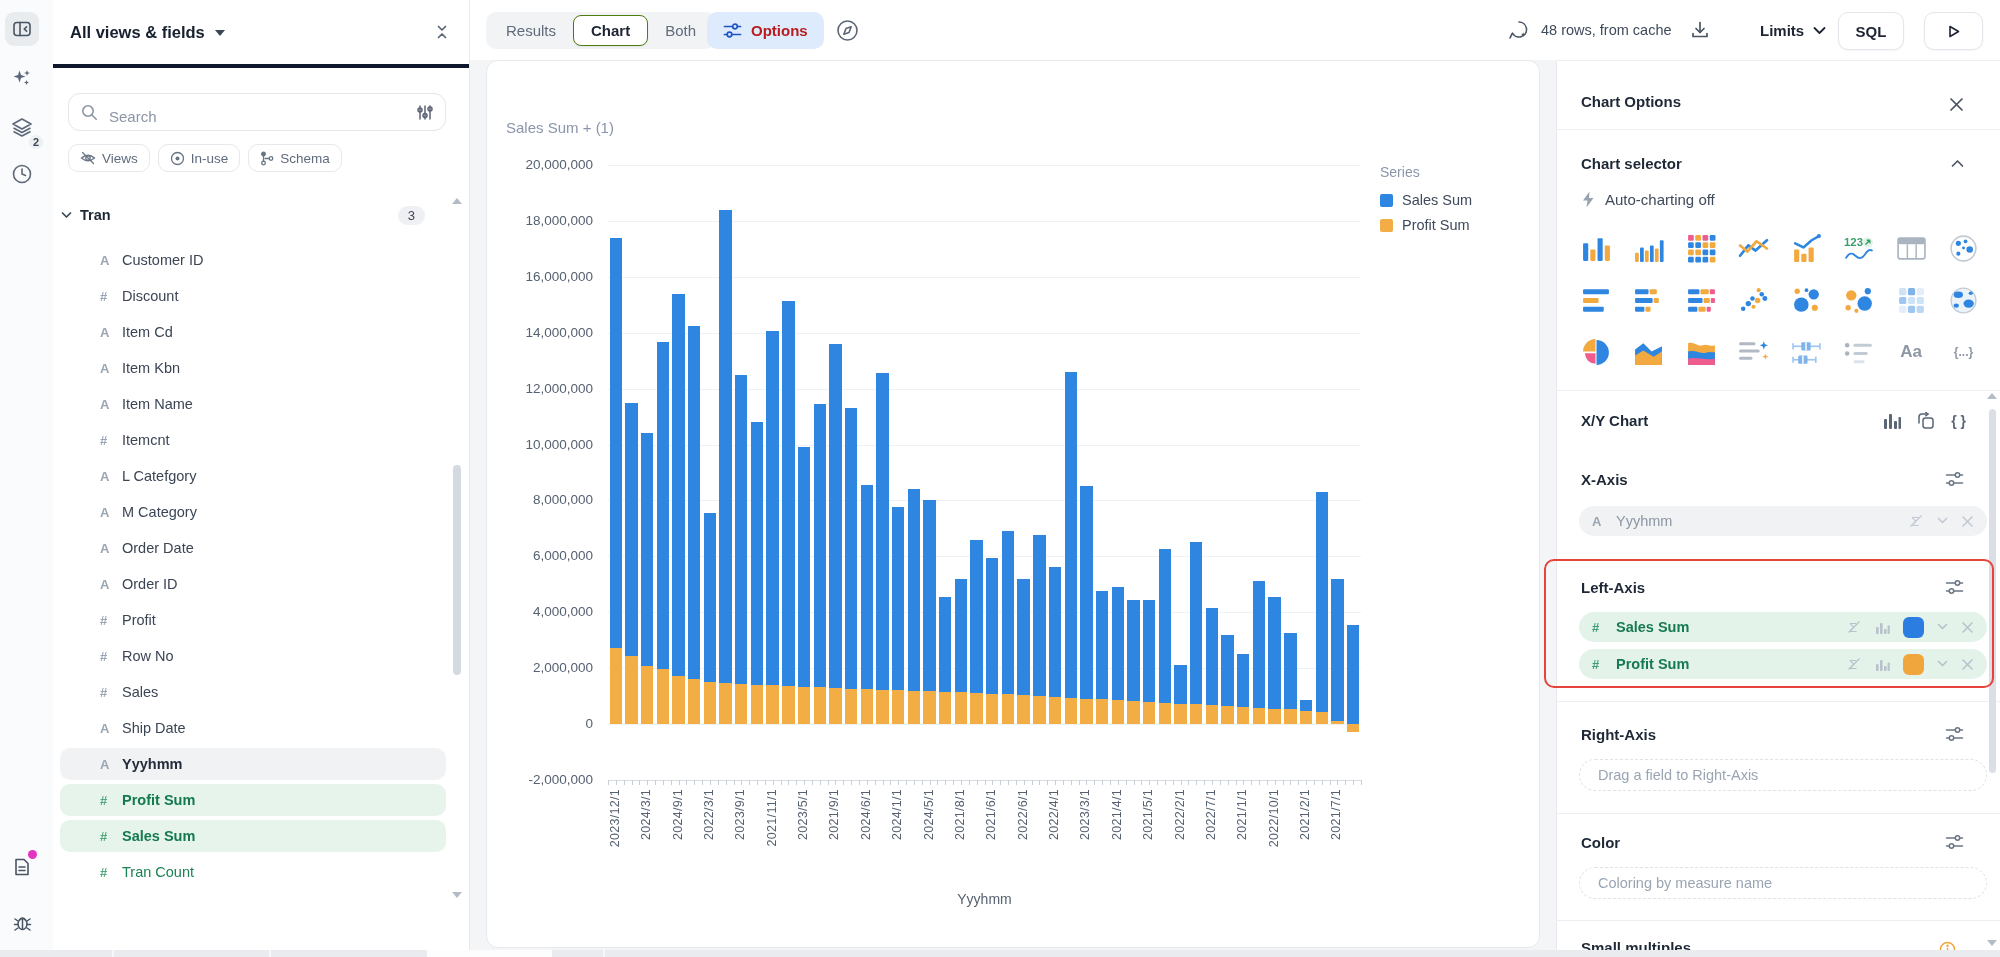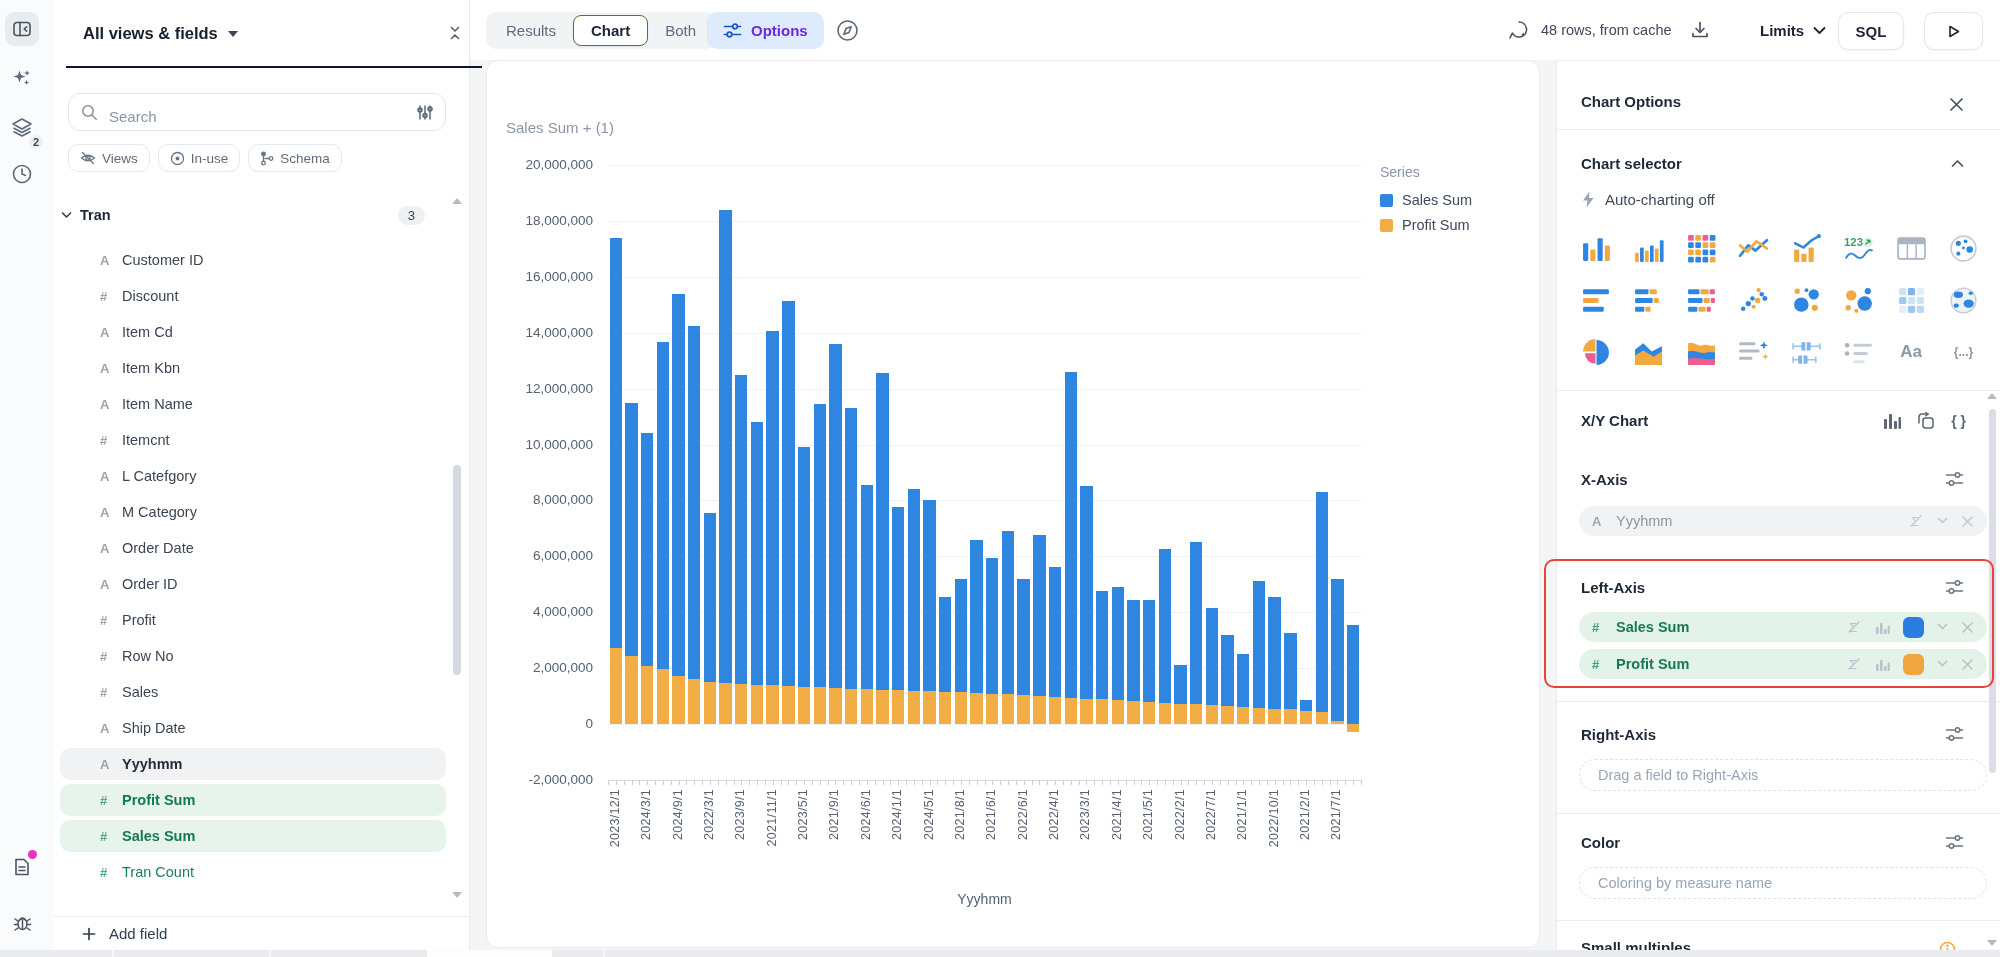--- a/index.html
+++ b/index.html
@@ -9,21 +9,21 @@
 
   
   #rail{position:absolute;left:0;top:0;width:53px;height:950px;background:#fafbfc;}
   .rail-btn{position:absolute;left:5px;width:34px;height:34px;border-radius:9px;display:flex;align-items:center;justify-content:center;}
   .rail-btn.active{background:#e9ecef;}
   .rail-badge{position:absolute;font-size:11px;color:#3c4655;background:#edf0f3;border-radius:8px;padding:0 4px;line-height:14px;font-weight:700;}
   .magenta-dot{position:absolute;width:9px;height:9px;border-radius:50%;background:#e335c0;}
 
   
   #sidebar{position:absolute;left:53px;top:0;width:417px;height:950px;background:#ffffff;border-right:1px solid #e7e9ec;}
-  #sidebar-header{position:absolute;left:13px;top:0;width:100%;height:68px;border-bottom:2px solid #0f172a;display:flex;align-items:center;padding:0 20px 0 17px;}
+  #sidebar-header{position:absolute;left:0;top:0;width:100%;height:68px;border-bottom:4px solid #0f172a;display:flex;align-items:center;padding:0 20px 0 17px;}
   #sidebar-title{font-size:16.5px;font-weight:700;color:#16202e;}
   .caret-tri{width:0;height:0;border-left:5px solid transparent;border-right:5px solid transparent;border-top:6px solid #3c4655;margin-left:10px;margin-top:2px;}
   #collapse-all{margin-left:auto;}
   #search-box{position:absolute;left:15px;top:25px;width:378px;height:38px;border:1px solid #e3e6ea;border-radius:12px;display:flex;align-items:center;padding:0 12px;background:#fff;}
   #search-box input{border:none;outline:none;flex:1;font-size:15px;color:#33404f;font-family:"Liberation Sans",sans-serif;margin-left:9px;background:transparent;margin-top:9px;}
   #search-box input::placeholder{color:#8b95a4;}
   #chips{position:absolute;left:15px;top:76px;display:flex;gap:8px;}
   .chip{height:28px;border:1px solid #e5e8ec;border-radius:10px;display:flex;align-items:center;gap:6px;padding:0 11px;font-size:13.5px;color:#5f6b7c;background:#fff;}
   #sidebar-body{position:absolute;left:0;top:68px;width:100%;height:848px;}
   #tree-header{position:absolute;left:8px;top:132px;width:386px;height:30px;display:flex;align-items:center;}
@@ -41,21 +41,21 @@
   .scroll-arrow{position:absolute;width:0;height:0;border-left:5px solid transparent;border-right:5px solid transparent;}
   .scroll-arrow.up{border-bottom:6px solid #b3bcc6;}
   .scroll-arrow.down{border-top:6px solid #b3bcc6;}
 
   
   #toolbar{position:absolute;left:470px;top:0;width:1530px;height:60px;background:#fff;}
   #view-tabs{position:absolute;left:16px;top:12px;height:37px;background:#f1f3f5;border-radius:10px;display:flex;align-items:center;padding:3px;}
   .vtab{height:31px;display:flex;align-items:center;padding:0 17px;font-size:15px;color:#5f6b7c;border-radius:8px;}
   .vtab.active{background:#fff;color:#1d2433;font-weight:700;border:1px solid #4d7c0f;box-shadow:0 1px 2px rgba(20,30,50,.06);}
   #options-btn{position:absolute;left:237px;top:12px;height:37px;background:#ddebfc;border-radius:10px;display:flex;align-items:center;gap:9px;padding:0 16px;}
-  #options-btn span{font-size:15px;font-weight:700;color:#6d28d9;}
+  #options-btn span{font-size:15px;font-weight:700;color:#b91c1c;}
   #compass-btn{position:absolute;left:365px;top:18px;}
   #row-status{position:absolute;left:1037px;top:0;height:60px;display:flex;align-items:center;gap:10px;}
   #row-status-text{font-size:14.5px;color:#3f4a5a;}
   #limits-wrap{position:absolute;left:1262px;top:0;height:60px;display:flex;align-items:center;gap:9px;}
   #limits-wrap span{font-size:15px;font-weight:700;color:#1d2433;margin-left:28px;}
   .tb-btn{position:absolute;top:12px;height:38px;background:#fff;border:1px solid #e3e6ea;border-radius:10px;display:flex;align-items:center;justify-content:center;box-shadow:0 1px 2px rgba(20,30,50,.05);}
   #sql-btn{left:1368px;width:66px;font-size:15px;font-weight:700;color:#1d2433;}
   #run-btn{left:1454px;width:59px;}
   #download-btn{position:absolute;left:1220px;top:20px;}
 
@@ -316,27 +316,20 @@
           </div>
           <div class="field-row measure" style="top: 788px;">
             <span class="ficon">#</span>
             <span>Tran Count</span>
           </div>
         </div>
 
       <span class="scroll-arrow up" style="left:399px;top:130px;"></span>
       <div class="scroll-thumb" style="left:400px;top:397px;width:8px;height:210px;"></div>
       <span class="scroll-arrow down" style="left:399px;top:824px;"></span>
-    </div>
-    <div id="add-field">
-      <svg width="14" height="14" viewBox="0 0 14 14" stroke="#33404f" stroke-width="1.7" stroke-linecap="round">
-          <line x1="7" y1="1.5" x2="7" y2="12.5"></line>
-          <line x1="1.5" y1="7" x2="12.5" y2="7"></line>
-        </svg>
-      <span>Add field</span>
     </div>
   </div>
 
   <div id="toolbar">
     <div id="view-tabs">
         <div class="vtab">Results</div>
         <div class="vtab active">Chart</div>
         <div class="vtab">Both</div>
       </div>
     <div id="options-btn">

